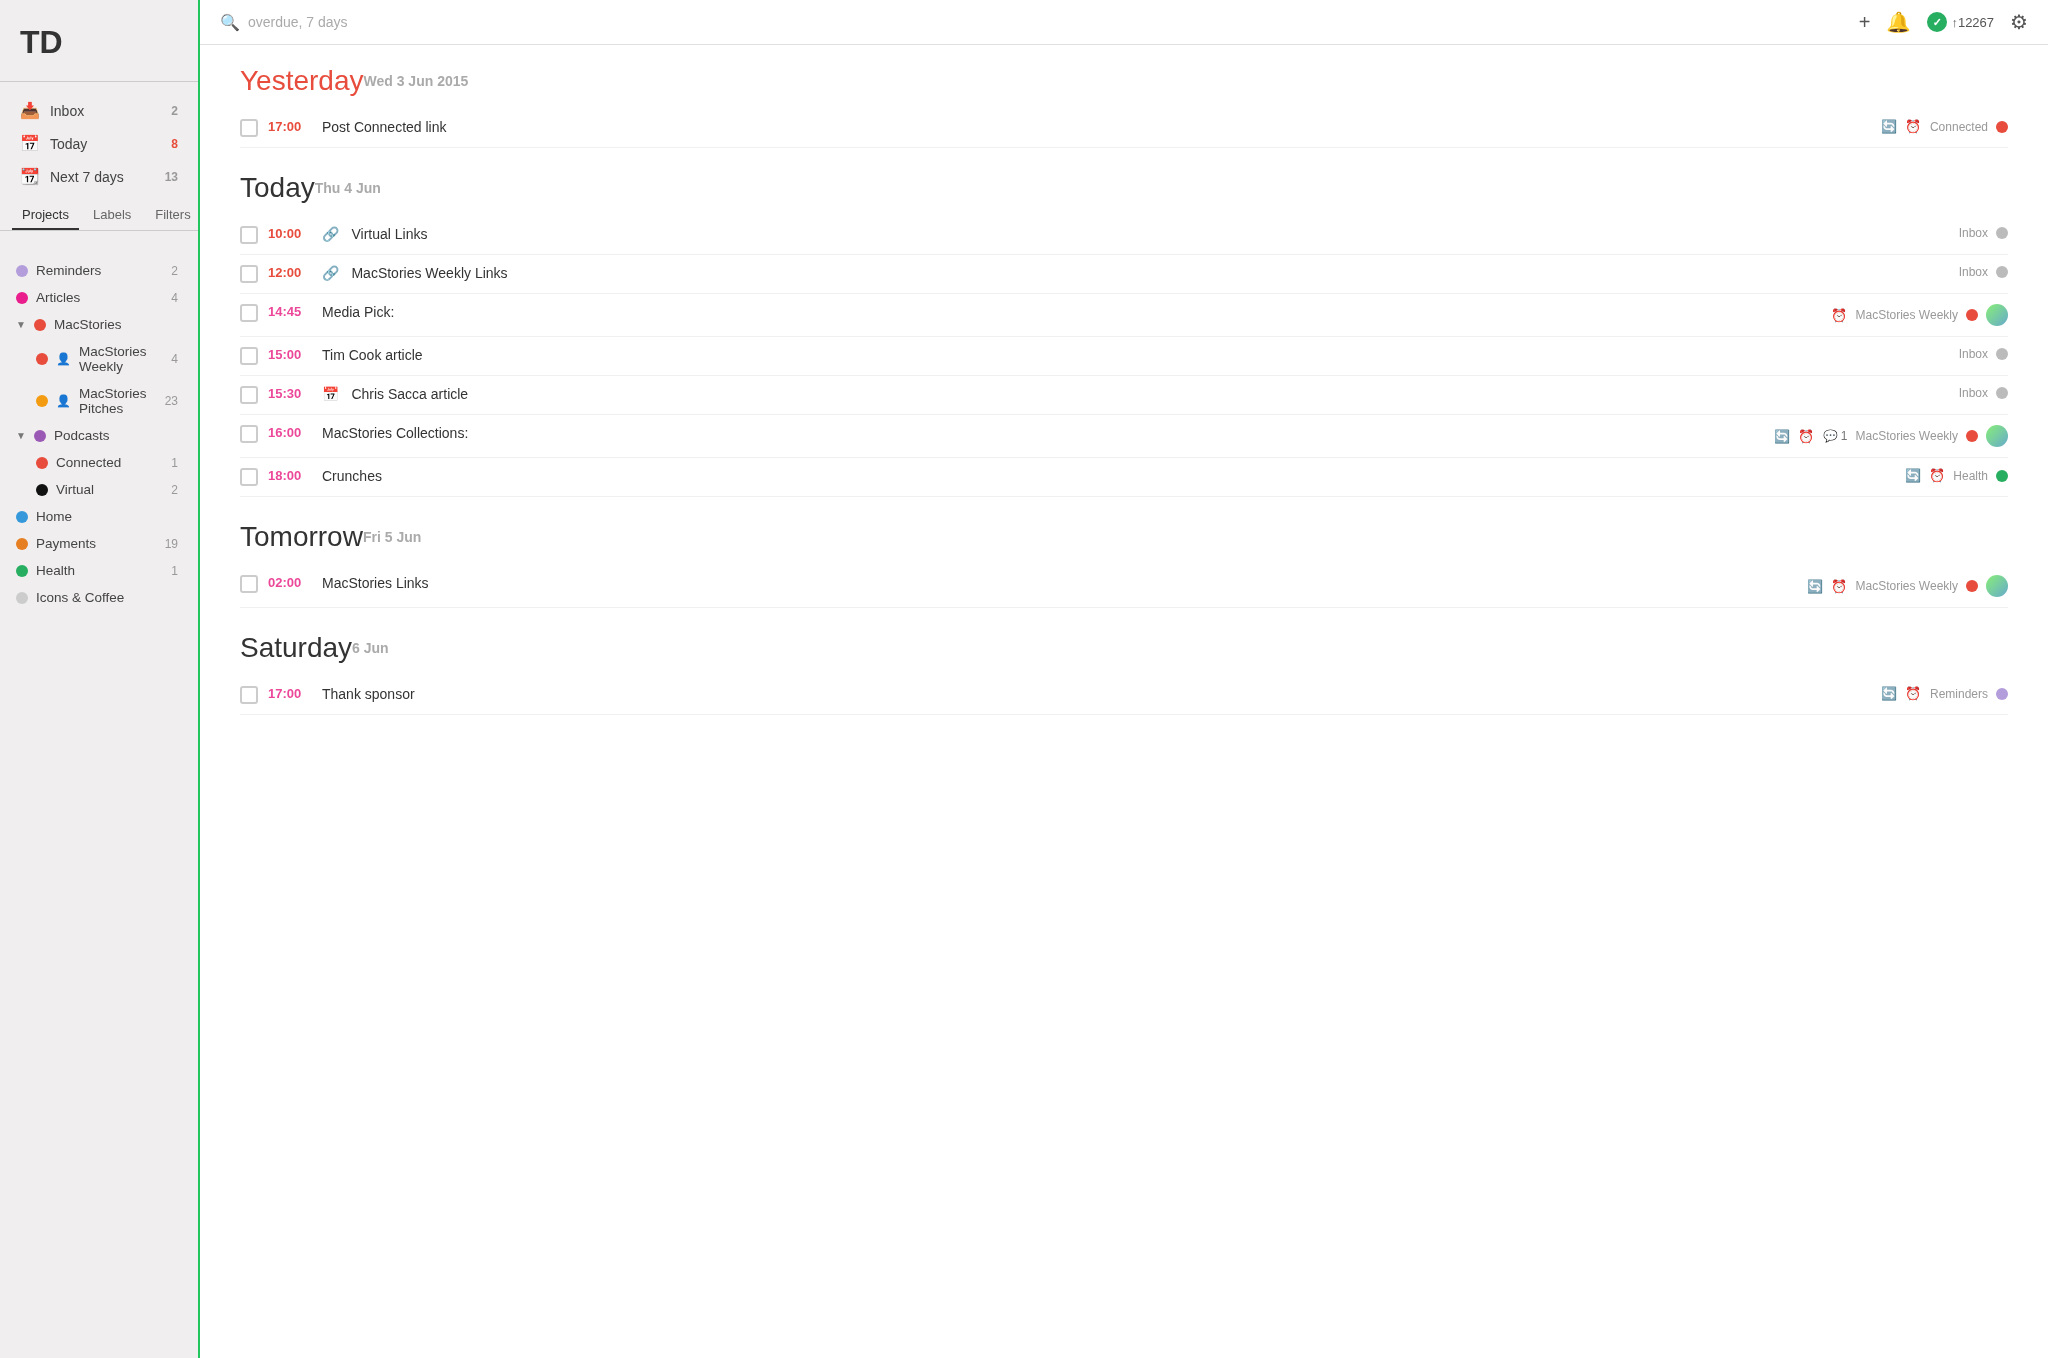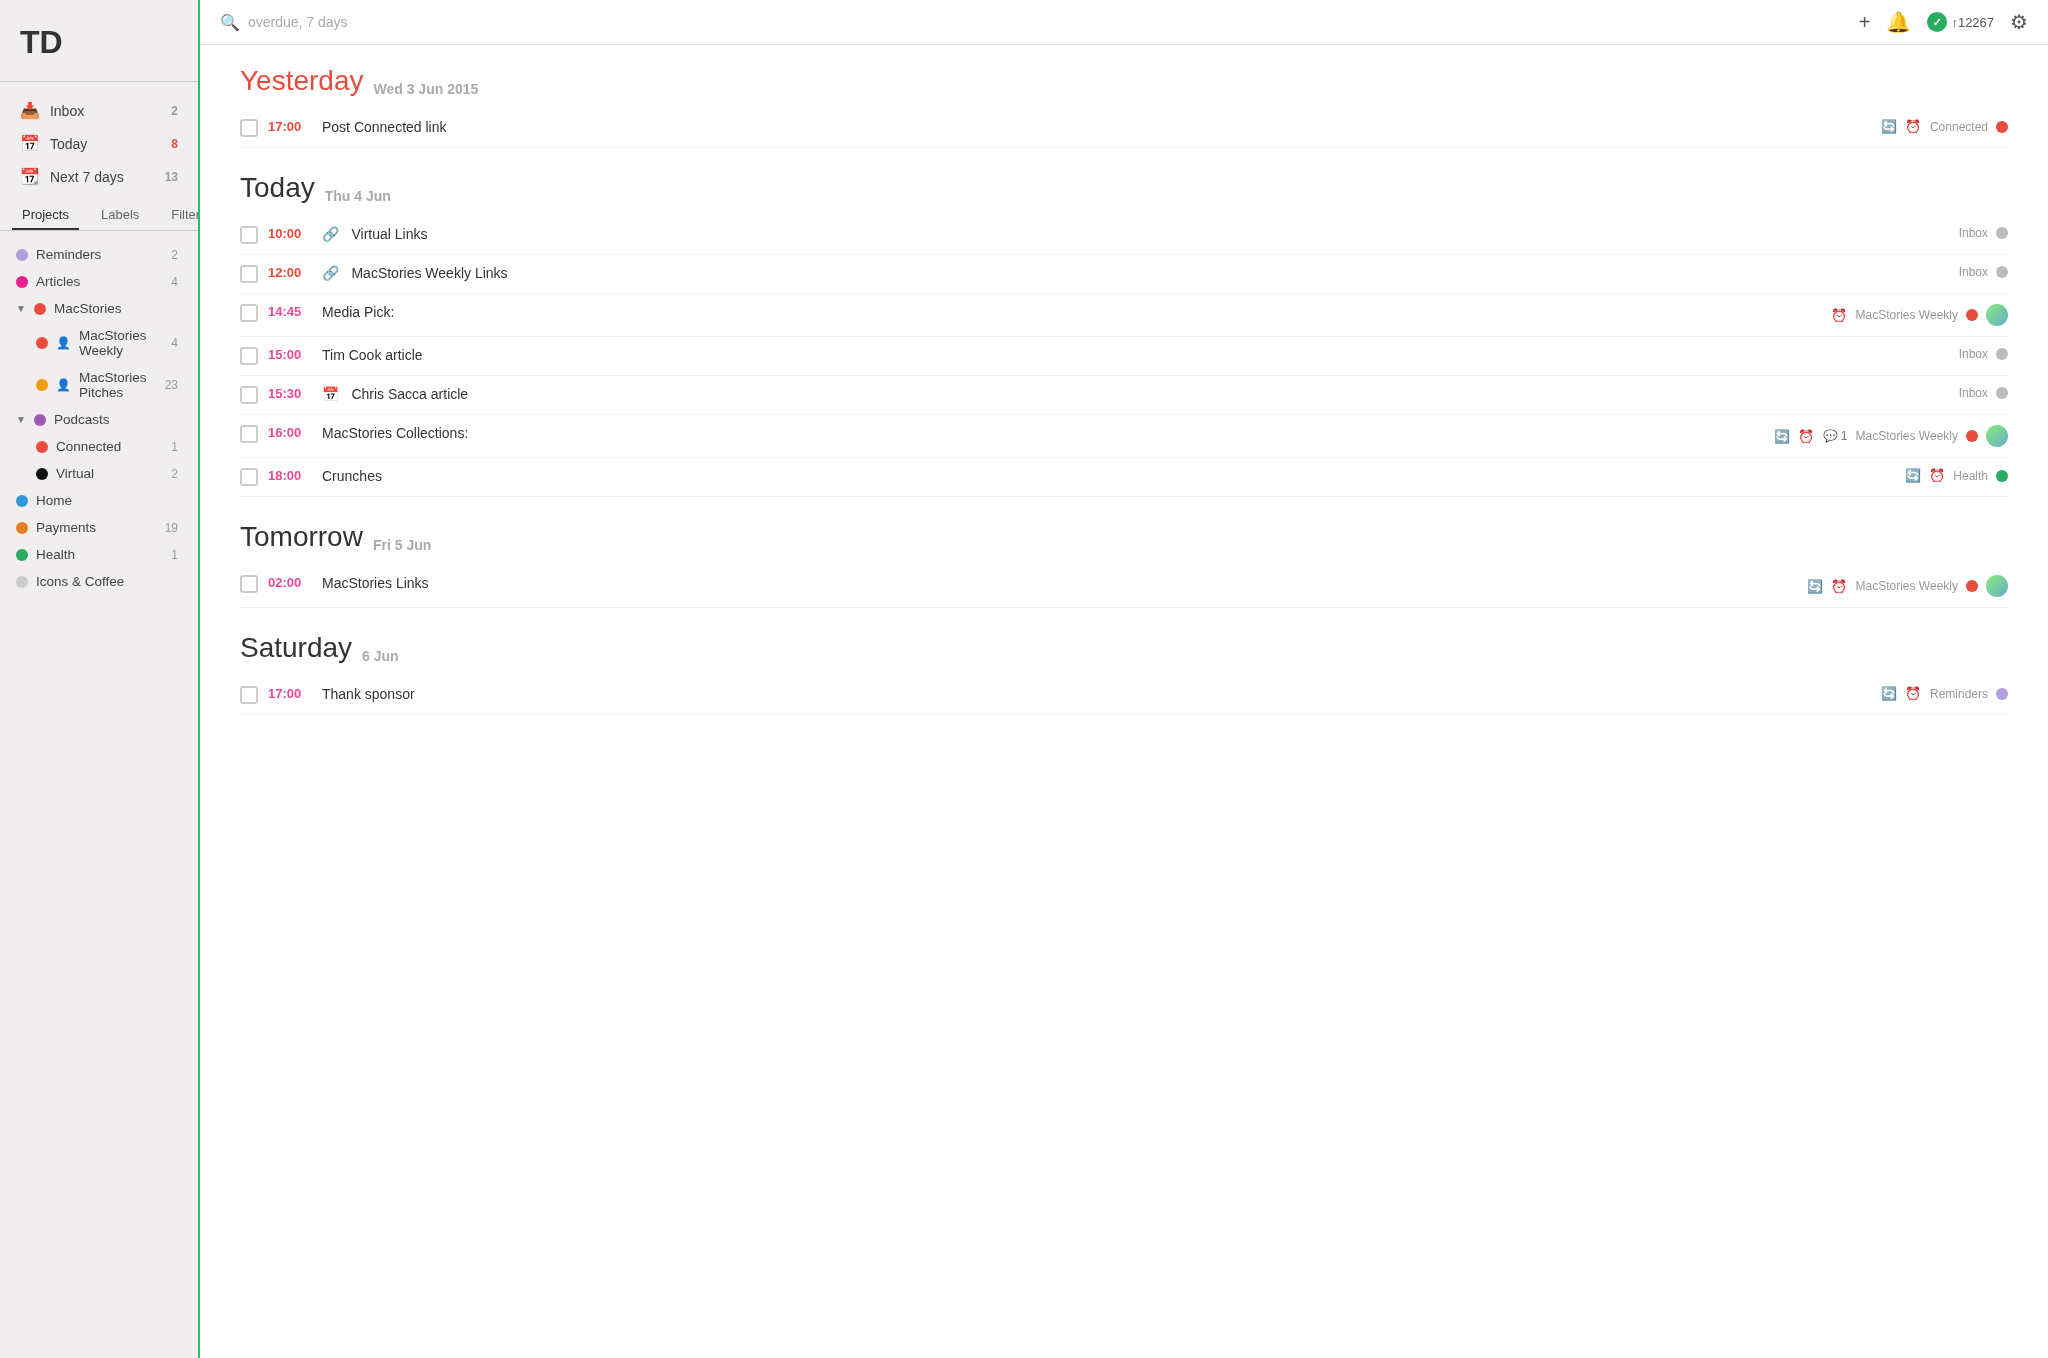--- a/index.html
+++ b/index.html
@@ -38,23 +38,23 @@
       margin-left: auto;
       font-size: 12px;
       color: #e74c3c;
       font-weight: 600;
     }
     .nav-item .count.gray { color: #999; }
 
     .section-tabs {
       display: flex;
       padding: 8px 12px 0;
-      gap: 12px;
+      gap: 4px;
       border-bottom: 1px solid #ccc;
-      margin-bottom: 10px;
+      margin-bottom: 26px;
     }
     .tab-btn {
       padding: 6px 10px;
       font-size: 13px;
       color: #666;
       cursor: pointer;
       border-bottom: 2px solid transparent;
       background: none;
       border-top: none;
       border-left: none;
@@ -154,22 +154,21 @@
     
     .task-list {
       flex: 1;
       overflow-y: auto;
       padding: 20px 40px;
     }
 
     .day-section { margin-bottom: 24px; }
     .day-header {
       display: flex;
-      align-items: flex-end;
-      gap: 10px;
+      align-items: center;
       margin-bottom: 12px;
     }
     .day-title {
       font-size: 28px;
       font-weight: 300;
       color: #333;
     }
     .day-title.overdue { color: #e74c3c; }
     .day-subtitle {
       font-size: 14px;

